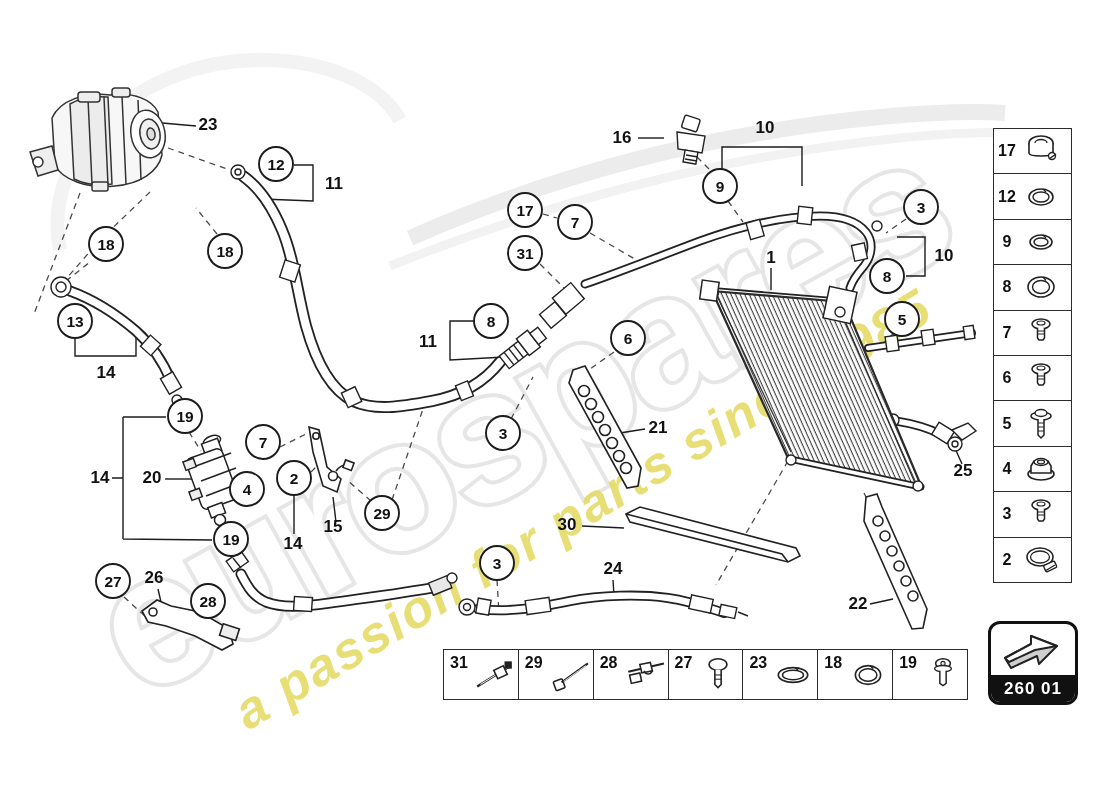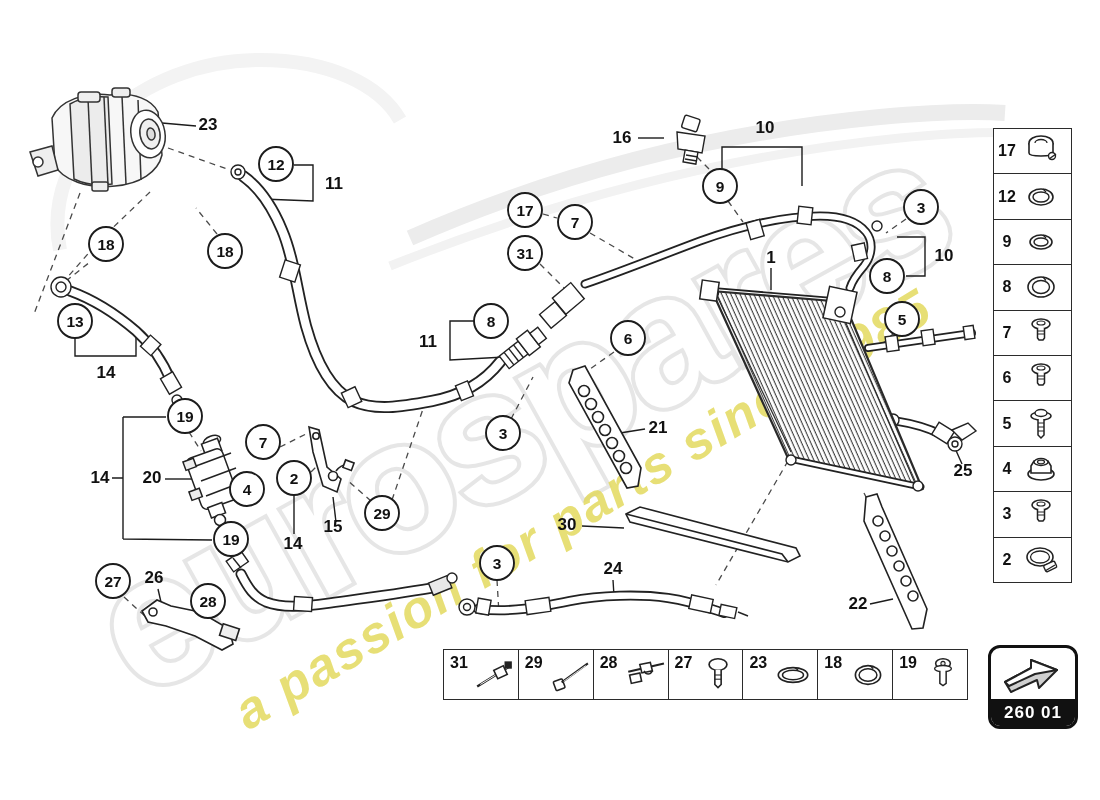--- a/index.html
+++ b/index.html
@@ -15,21 +15,21 @@
   .side-row svg{flex:none;}
   
   #legend{position:absolute;left:443px;top:649px;width:525px;height:51px;
           border:1.6px solid #2b2b2b;background:#fff;display:flex;box-sizing:border-box;}
   .leg-cell{flex:1;border-right:1.4px solid #2b2b2b;position:relative;background:#fff;}
   .leg-cell:last-child{border-right:none;}
   .leg-cell .lbl{position:absolute;left:6px;top:4px;font-weight:bold;font-size:16px;color:#111;}
   .leg-cell svg{position:absolute;right:1px;top:4px;}
   
   #badge{position:absolute;left:988px;top:621px;width:90px;height:84px;border:3px solid #111;
-         border-radius:12px;background:#fff;overflow:hidden;box-sizing:border-box;margin-top:24px;}
+         border-radius:12px;background:#fff;overflow:hidden;box-sizing:border-box;}
   #badge .band{position:absolute;left:0;right:0;bottom:0;height:27px;background:#111;
                color:#fff;font-weight:bold;font-size:17px;text-align:center;line-height:27px;letter-spacing:1px;}
 </style>
 </head>
 <body>
 <div id="stage">
 
 <svg id="artwork" width="1100" height="800" viewBox="0 0 1100 800">
   <defs>
     <pattern id="finhatch" width="4.2" height="10" patternUnits="userSpaceOnUse" patternTransform="rotate(-24)">

